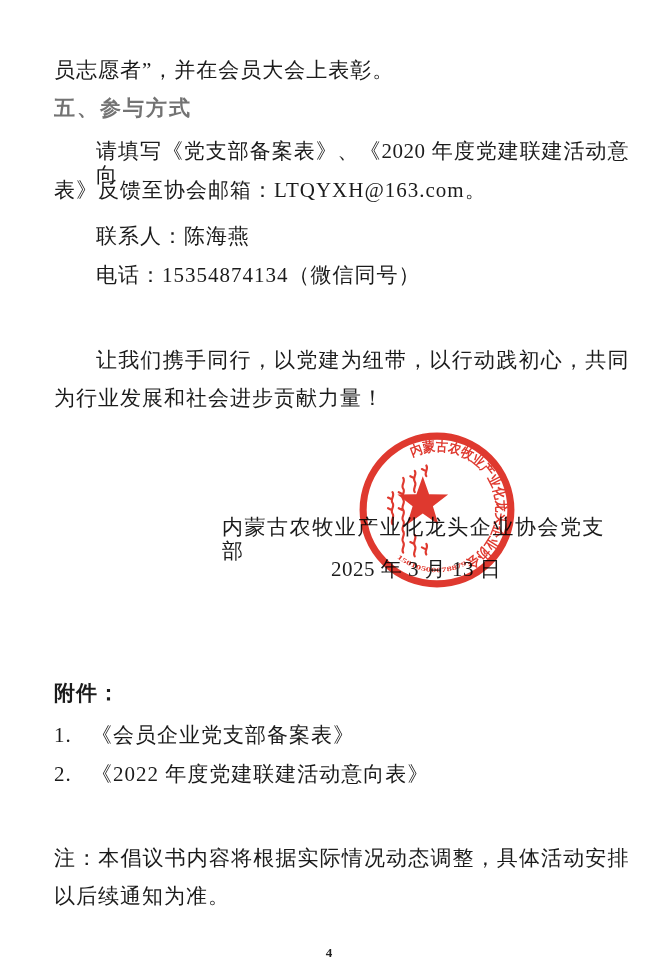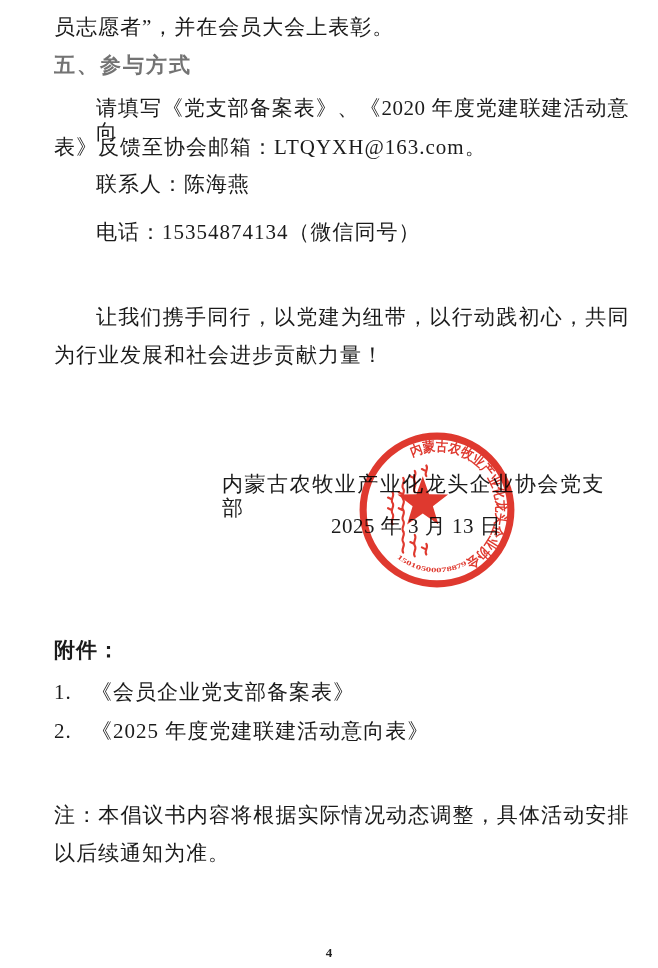--- a/index.html
+++ b/index.html
@@ -3,33 +3,33 @@
 <meta charset="utf-8">
 <style>
   html,body{margin:0;padding:0;}
   body{
     width:658px;height:968px;background:#ffffff;overflow:hidden;
     font-family:"Liberation Serif","DejaVu Serif",serif;
   }
   .page{position:relative;width:658px;height:968px;background:#fff;}
   .line{
     position:absolute;left:54px;white-space:pre;
-    font-size:21px;line-height:24px;color:#1b1b1b;letter-spacing:1px;
+    font-size:21px;line-height:24px;color:#1b1b1b;letter-spacing:1px;margin-top:43px;
   }
   .indent{left:96px;}
   .just{white-space:normal;text-align:justify;text-align-last:justify;letter-spacing:0.5px;}
   .heading{
     font-family:"Liberation Sans","DejaVu Sans",sans-serif;
     font-weight:bold;letter-spacing:2px;color:#737373;
   }
   .l-cont{top:15px;}
   .l-heading{top:53px;}
   .l-p1a{top:96px;width:533px;}
   .l-p1b{top:135px;}
-  .l-contact{top:172px;}
+  .l-contact{top:181px;}
   .l-phone{top:220px;}
   .l-c1{top:305px;width:533px;}
   .l-c2{top:343px;text-align:right;}
   .l-signer{top:472px;left:222px;width:382px;}
   .l-date{top:514px;left:330px;width:172px;text-align:center;letter-spacing:0.5px;}
   .l-att{top:638px;font-weight:bold;}
   .att-row{top:680px;display:flex;}
   .att-row2{top:719px;}
   .att-num{display:inline-block;width:37px;}
   .l-note1{top:803px;width:575px;}
@@ -89,21 +89,21 @@
   </svg>
 
   <div class="line l-att">附件：</div>
 
   <div class="line att-row">
     <span class="att-num">1.</span>
     <span>《会员企业党支部备案表》</span>
   </div>
   <div class="line att-row att-row2">
     <span class="att-num">2.</span>
-    <span>《2025 年度党建联建活动意向表》</span>
+    <span>《2022 年度党建联建活动意向表》</span>
   </div>
 
   <div class="line just l-note1">注：本倡议书内容将根据实际情况动态调整，具体活动安排</div>
   <div class="line l-note2">以后续通知为准。</div>
 
   <div class="page-num">4</div>
 
 </div>
 
 </body></html>

